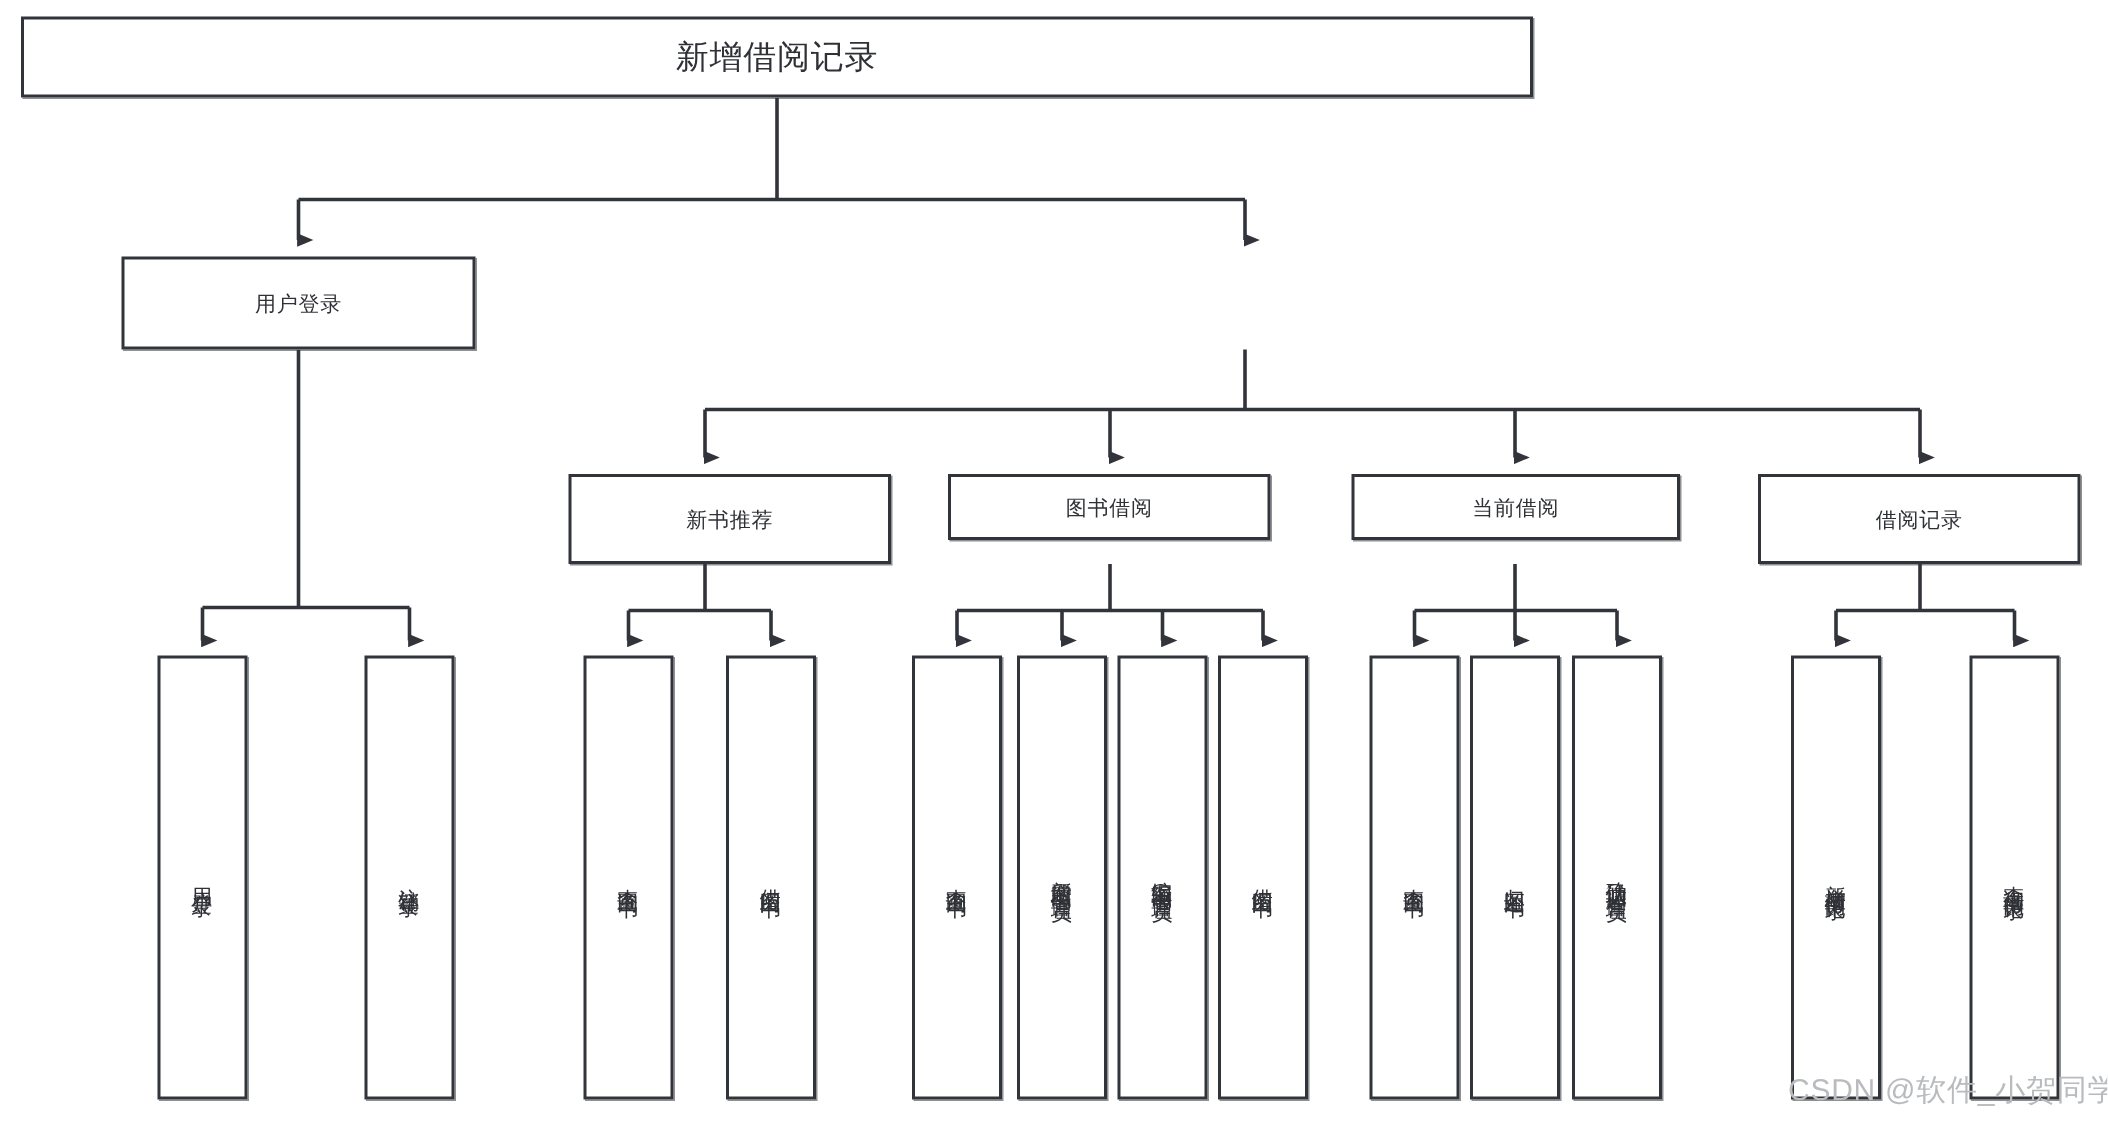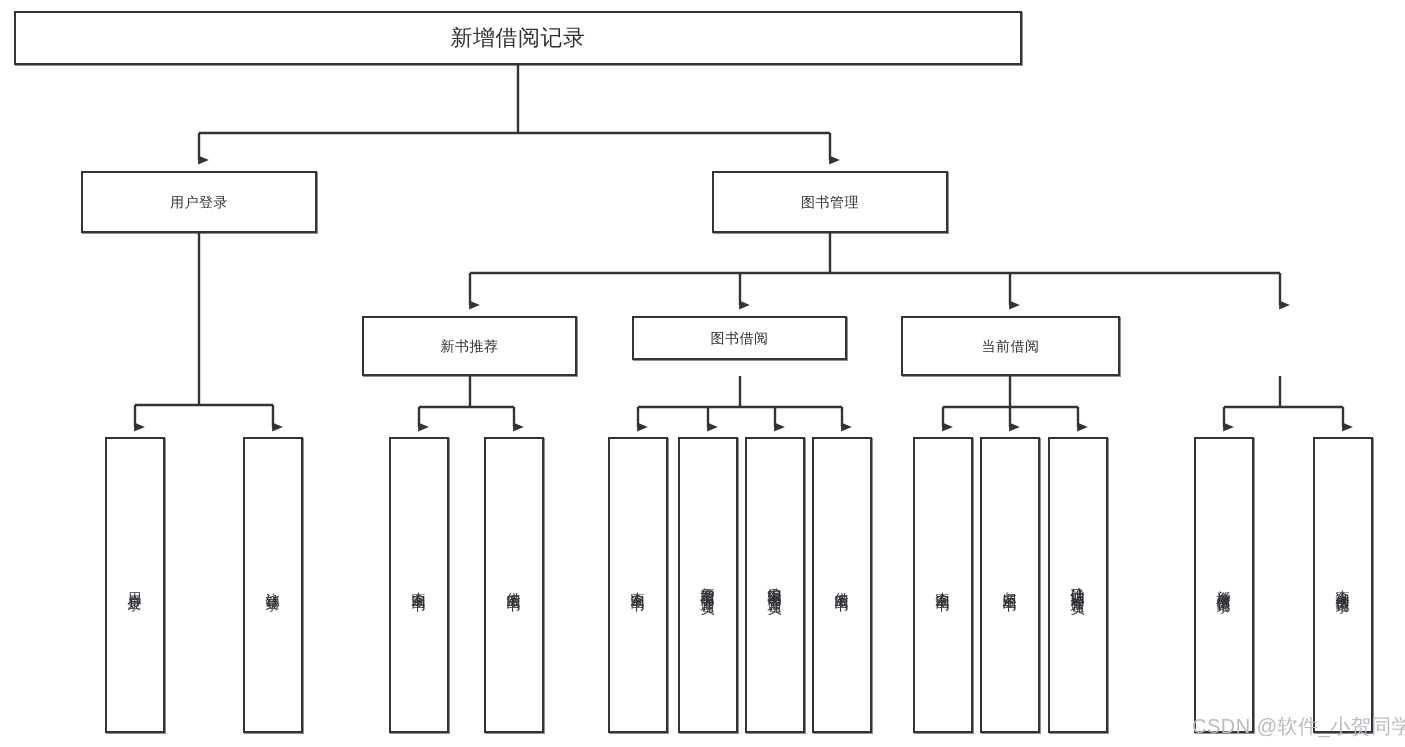--- a/index.html
+++ b/index.html
@@ -116,32 +116,32 @@
     </g>
   </svg>
 
   <div class="node root" style="left:14px; top:11px; width:1008px; height:54px;">
     <span class="label">新增借阅记录</span>
   </div>
 
   <div class="node" style="left:81px; top:171px; width:236px; height:62px;">
     <span class="label">用户登录</span>
   </div>
-  <div class="node" style="left:712px; top:171px; width:236px; height:62px;">
-    <span class="label">图书管理</span>
-  </div>
 
-  <div class="node" style="left:362px; top:316px; width:215px; height:60px;">
+  <div class="node" style="left:379px; top:316px; width:215px; height:60px;">
     <span class="label">新书推荐</span>
   </div>
   <div class="node" style="left:632px; top:316px; width:215px; height:44px;">
     <span class="label">图书借阅</span>
   </div>
-  <div class="node" style="left:901px; top:316px; width:219px; height:60px;">
+  <div class="node" style="left:901px; top:316px; width:219px; height:44px;">
     <span class="label">当前借阅</span>
+  </div>
+  <div class="node" style="left:1172px; top:316px; width:215px; height:60px;">
+    <span class="label">借阅记录</span>
   </div>
 
   <div class="node vertical" style="left:105px; top:437px; width:60px; height:296px;">
     <span class="label">用户登录</span>
   </div>
   <div class="node vertical" style="left:243px; top:437px; width:60px; height:296px;">
     <span class="label">注销登录</span>
   </div>
   <div class="node vertical" style="left:389px; top:437px; width:60px; height:296px;">
     <span class="label">查询图书</span>

